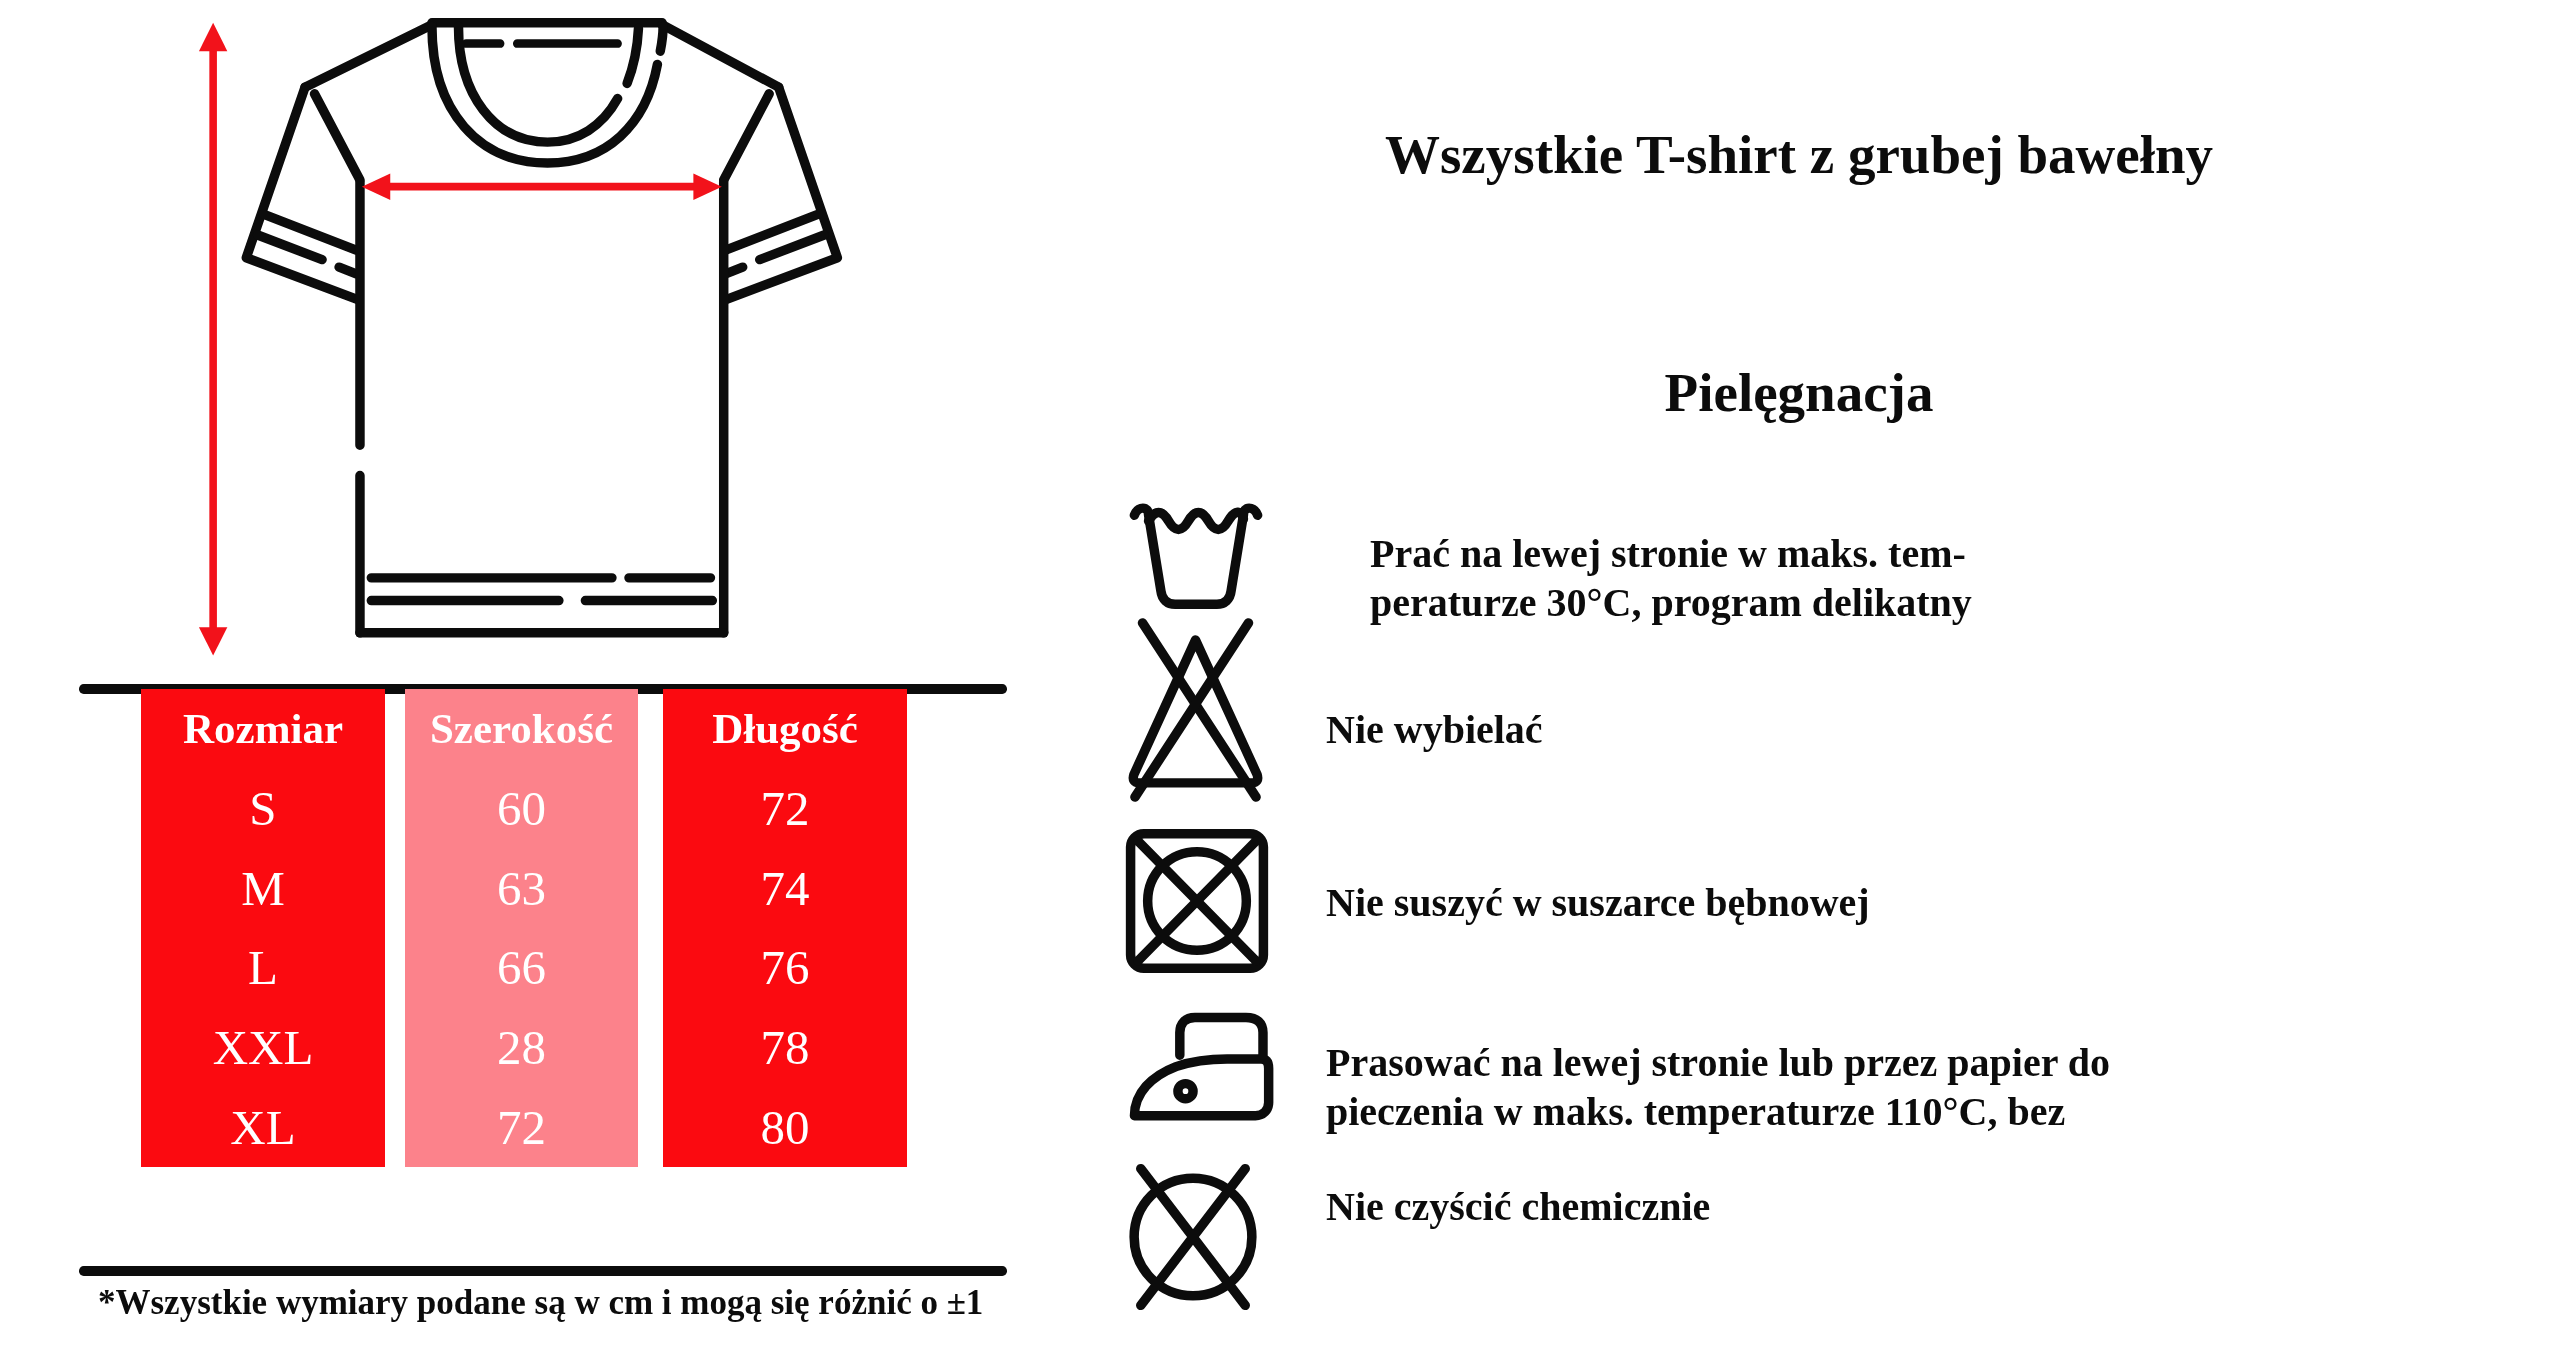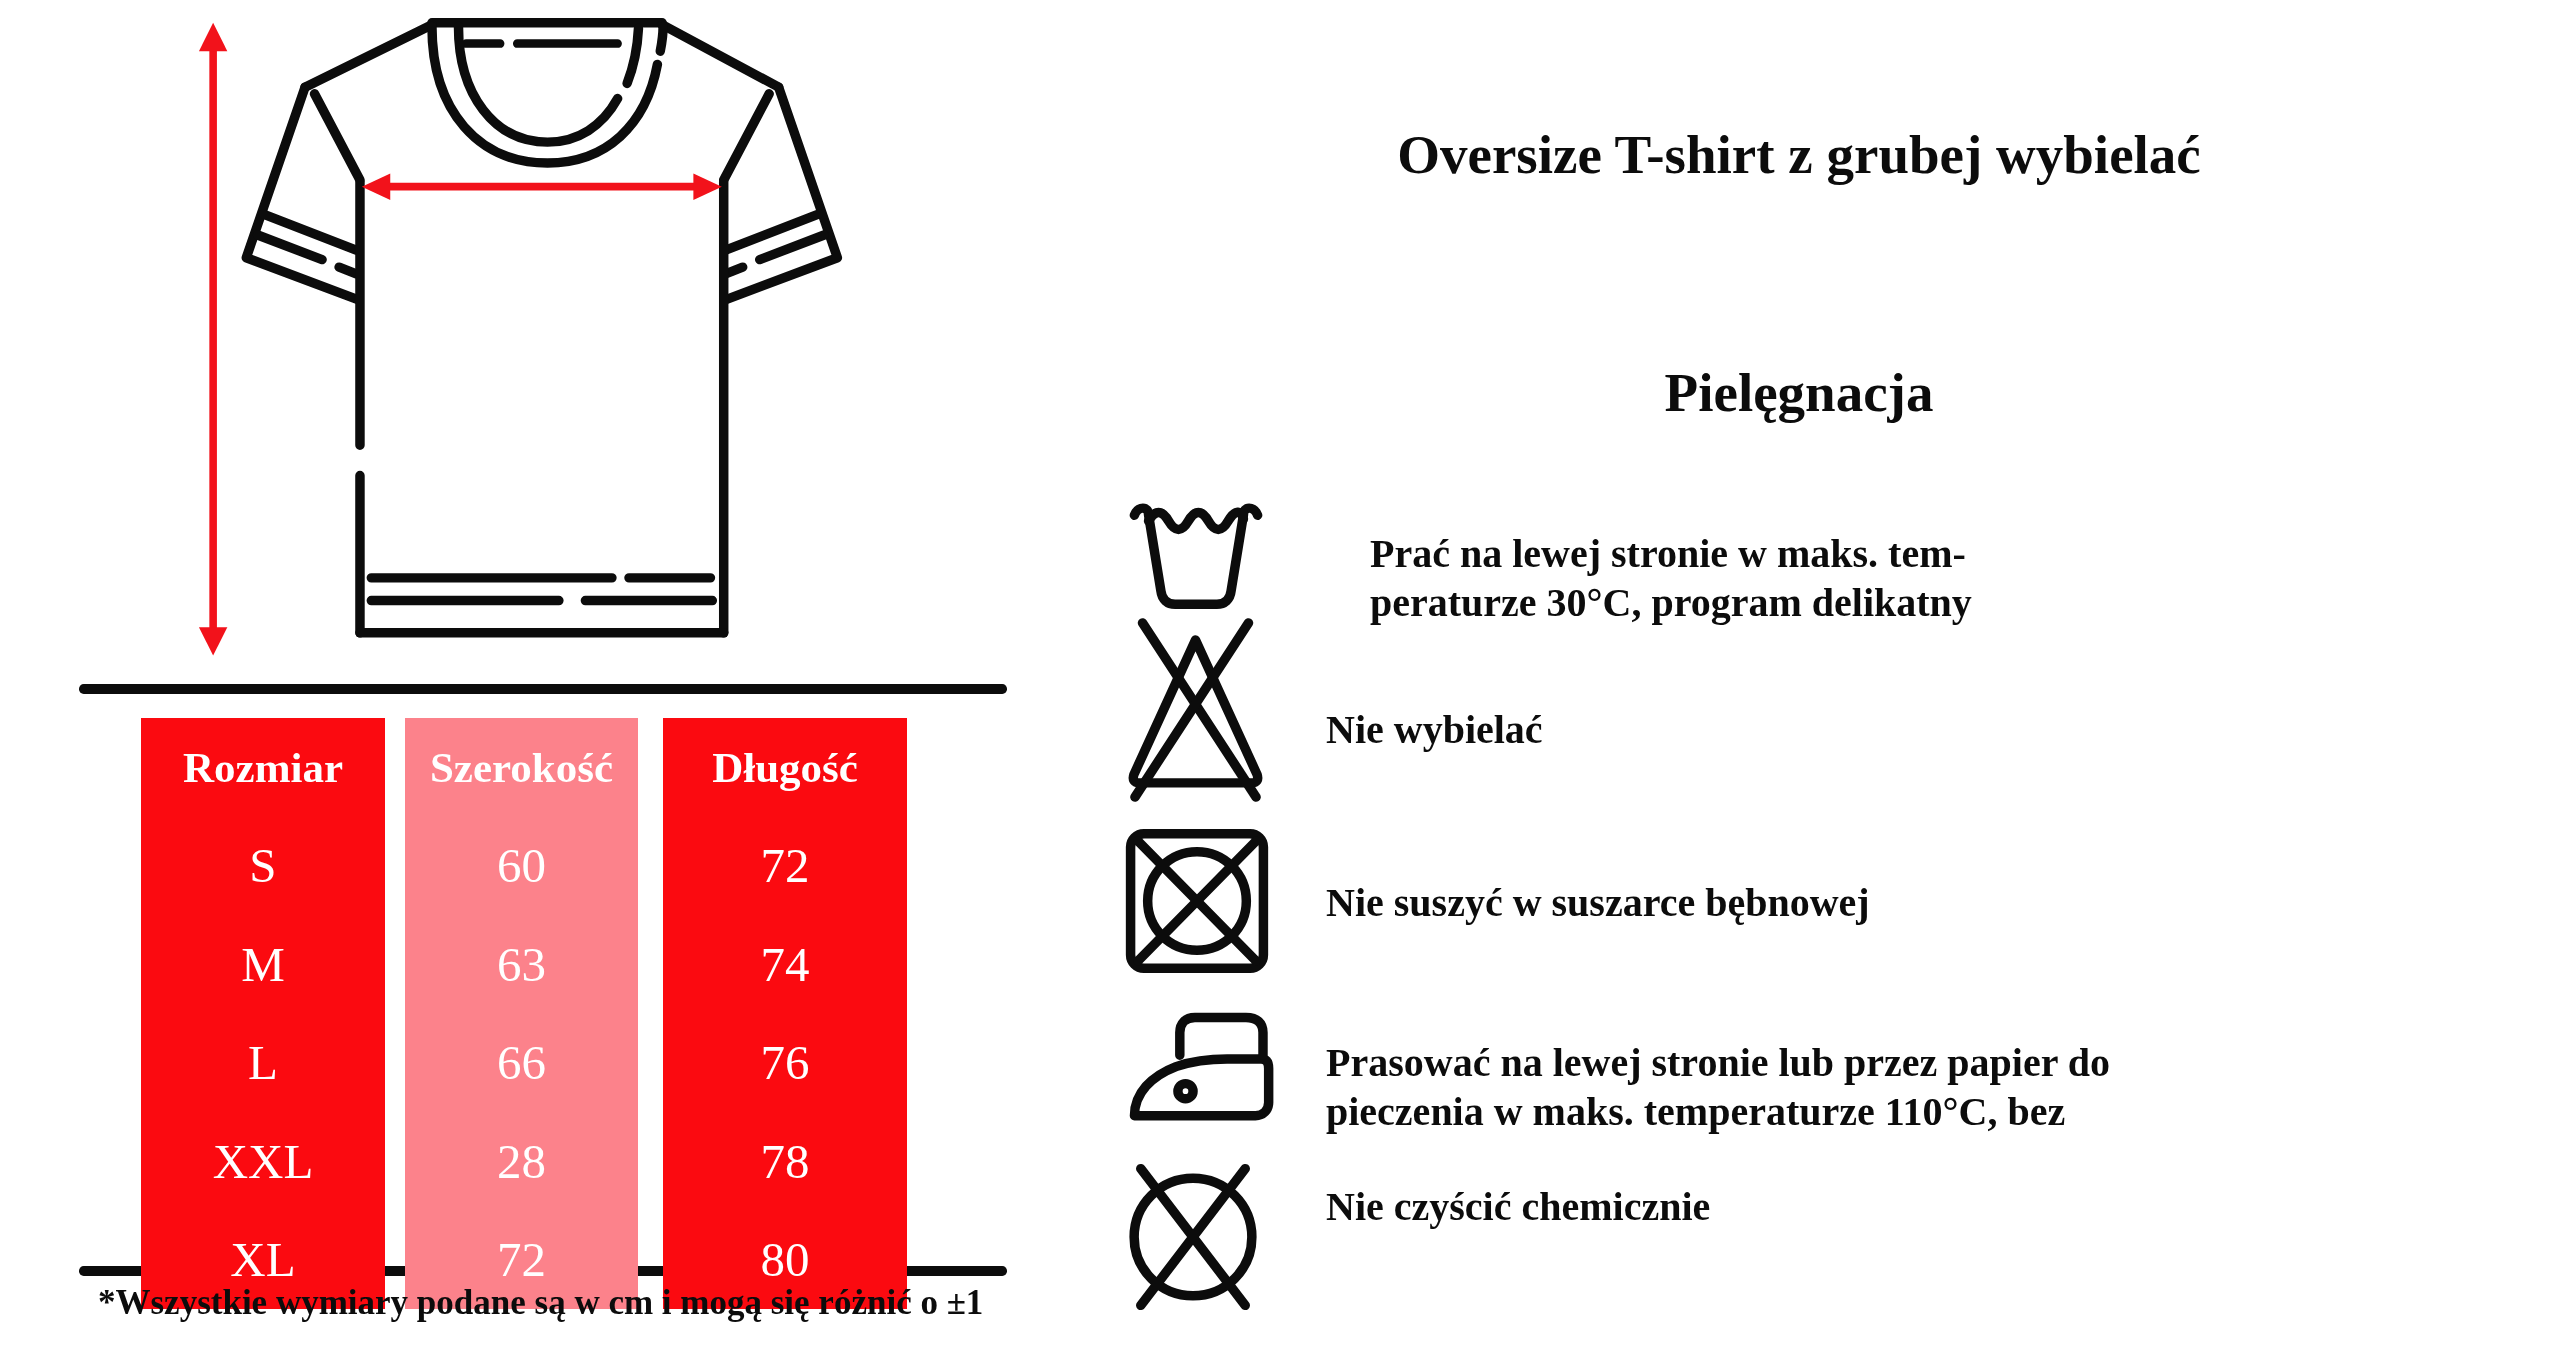--- a/index.html
+++ b/index.html
@@ -9,21 +9,21 @@
     font-family:"Liberation Serif", serif;
   }
   .abs{position:absolute;}
   
   #shirt-art{left:0;top:0;width:1042px;height:720px;}
   
   .sep{left:79px;width:928px;height:9.5px;background:#0c0c0c;border-radius:4.7px;}
   #sep-top{top:684px;}
   #sep-bottom{top:1266px;}
   
-  .tcol{top:718px;height:591px;display:grid;grid-template-rows:repeat(6,1fr);text-align:center;}
+  .tcol{top:689px;height:478px;display:grid;grid-template-rows:repeat(6,1fr);text-align:center;}
   .tcol.red{background:#fb0a10;}
   .tcol.pink{background:#fc828b;}
   #col-size{left:141px;width:244px;}
   #col-width{left:405px;width:233px;}
   #col-length{left:663px;width:244px;}
   .tcell{display:flex;align-items:center;justify-content:center;color:#ffffff;
          font-size:49px;font-weight:400;}
   .thead{font-size:43px;font-weight:700;}
   #footnote{left:98px;top:1279px;width:1042px;font-size:35px;font-weight:700;line-height:47px;}
   
@@ -108,21 +108,21 @@
   <div class="tcell thead">Długość</div>
   <div class="tcell">72</div>
   <div class="tcell">74</div>
   <div class="tcell">76</div>
   <div class="tcell">78</div>
   <div class="tcell">80</div>
 </div>
 <div id="footnote" class="abs">*Wszystkie wymiary podane są w cm i mogą się różnić o ±1</div>
 
 <div id="title-block" class="abs">
-  <div id="product-title">Oversize T-shirt z grubej wybielać</div>
+  <div id="product-title">Wszystkie T-shirt z grubej bawełny</div>
 </div>
 <div id="care-heading" class="abs">Pielęgnacja</div>
 
 <div class="abs care-icon" style="left:1123px;top:500px;width:146px;height:112px;">
   <svg viewBox="0 0 154 118">
       <g class="stroke" stroke-width="9">
     <path d="M12,16 C16,6 27,6 27,16 L40,96 C41,105 47,110 55,110 L99,110 C107,110 113,105 114,96 L127,16 C127,6 138,6 142,16"></path>
     <path d="M27,22 C34,10 41,10 48,22 C55,34 62,34 69,22 C76,10 83,10 90,22 C97,34 104,34 111,22 C118,10 125,10 127,20"></path>
   </g>
     </svg>

